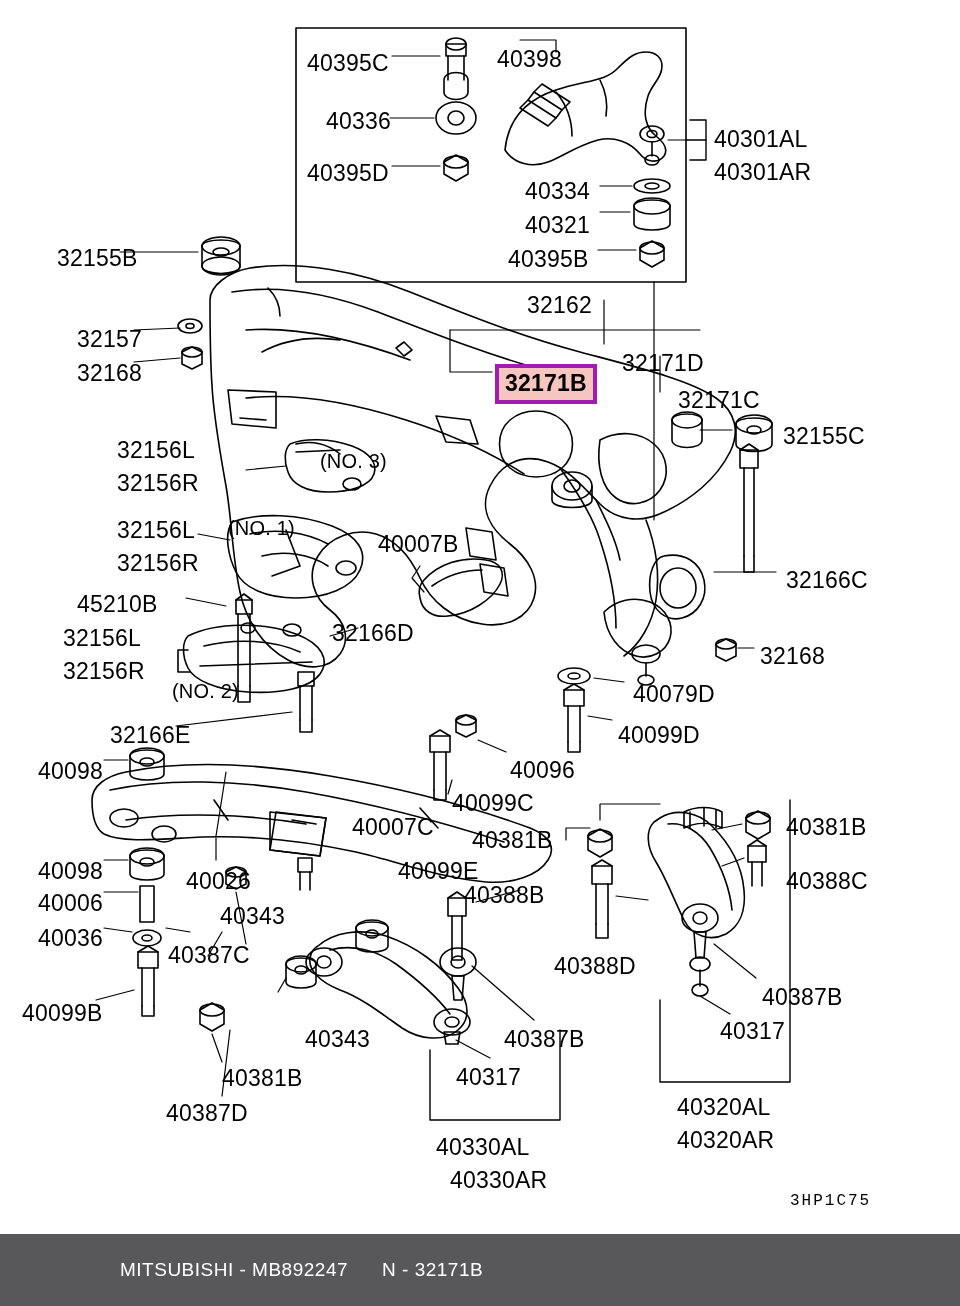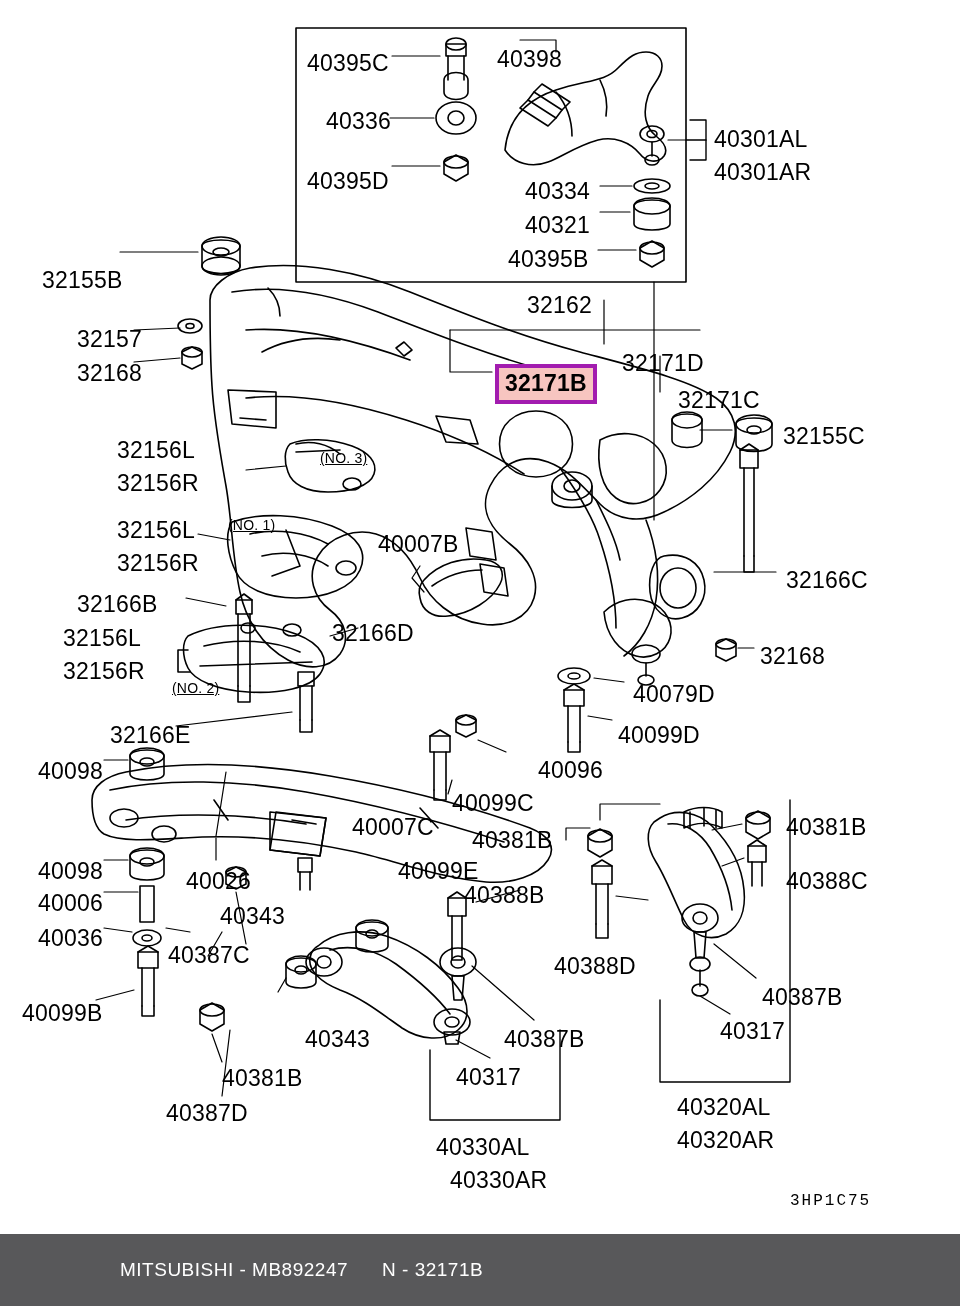--- a/index.html
+++ b/index.html
@@ -29,22 +29,21 @@
   }
   .lbl {
     position: absolute;
     font-family: "Liberation Sans", sans-serif;
     font-size: 23px;
     color: #000000;
     white-space: nowrap;
     letter-spacing: 0.2px;
   }
   .lbl.small {
-    font-size: 14px;
-    text-decoration: underline;
+    font-size: 20px;
   }
   .lbl.highlight {
     background: #f7c5c0;
     border: 4px solid #a21caf;
     padding: 2px 6px 3px 6px;
     font-weight: bold;
   }
   .lbl.code {
     font-family: "Liberation Mono", monospace;
     font-size: 16px;
@@ -416,48 +415,48 @@
         <path d="M450 330 L450 372 L492 372" stroke-width="1.2"></path>
 
       </g>
     </svg>
 
     <div class="lbl" style="left:307px; top:50px;">40395C</div>
     <div class="lbl" style="left:497px; top:46px;">40398</div>
     <div class="lbl" style="left:326px; top:108px;">40336</div>
     <div class="lbl" style="left:714px; top:126px;">40301AL</div>
     <div class="lbl" style="left:714px; top:159px;">40301AR</div>
-    <div class="lbl" style="left:307px; top:168px;">40395D</div>
+    <div class="lbl" style="left:307px; top:160px;">40395D</div>
     <div class="lbl" style="left:525px; top:178px;">40334</div>
     <div class="lbl" style="left:525px; top:212px;">40321</div>
     <div class="lbl" style="left:508px; top:246px;">40395B</div>
-    <div class="lbl" style="left:42px;  top:245px;margin-top:22px;">32155B</div>
+    <div class="lbl" style="left:57px;  top:245px;">32155B</div>
     <div class="lbl" style="left:527px; top:292px;">32162</div>
     <div class="lbl" style="left:77px;  top:326px;">32157</div>
     <div class="lbl" style="left:622px; top:350px;">32171D</div>
     <div class="lbl" style="left:77px;  top:360px;">32168</div>
     <div class="lbl highlight" style="left:495px; top:364px;">32171B</div>
     <div class="lbl" style="left:678px; top:387px;">32171C</div>
     <div class="lbl" style="left:783px; top:423px;">32155C</div>
     <div class="lbl" style="left:117px; top:437px;">32156L</div>
     <div class="lbl" style="left:117px; top:470px;">32156R</div>
     <div class="lbl" style="left:117px; top:517px;">32156L</div>
     <div class="lbl" style="left:378px; top:531px;">40007B</div>
     <div class="lbl" style="left:117px; top:550px;">32156R</div>
     <div class="lbl" style="left:786px; top:567px;">32166C</div>
-    <div class="lbl" style="left:77px;  top:591px;">32166B</div>
+    <div class="lbl" style="left:77px;  top:591px;">45210B</div>
     <div class="lbl" style="left:63px;  top:625px;">32156L</div>
     <div class="lbl" style="left:332px; top:620px;">32166D</div>
     <div class="lbl" style="left:63px;  top:658px;">32156R</div>
     <div class="lbl" style="left:760px; top:643px;">32168</div>
     <div class="lbl" style="left:633px; top:681px;">40079D</div>
     <div class="lbl" style="left:110px; top:722px;">32166E</div>
     <div class="lbl" style="left:618px; top:722px;">40099D</div>
     <div class="lbl" style="left:38px;  top:758px;">40098</div>
-    <div class="lbl" style="left:510px; top:757px;margin-left:28px;">40096</div>
+    <div class="lbl" style="left:510px; top:757px;">40096</div>
     <div class="lbl" style="left:452px; top:790px;">40099C</div>
     <div class="lbl" style="left:786px; top:814px;">40381B</div>
     <div class="lbl" style="left:352px; top:814px;">40007C</div>
     <div class="lbl" style="left:472px; top:827px;">40381B</div>
     <div class="lbl" style="left:786px; top:868px;">40388C</div>
     <div class="lbl" style="left:38px;  top:858px;">40098</div>
     <div class="lbl" style="left:186px; top:868px;">40026</div>
     <div class="lbl" style="left:352px; top:858px;margin-left:46px;">40099E</div>
     <div class="lbl" style="left:38px;  top:890px;">40006</div>
     <div class="lbl" style="left:464px; top:882px;">40388B</div>

